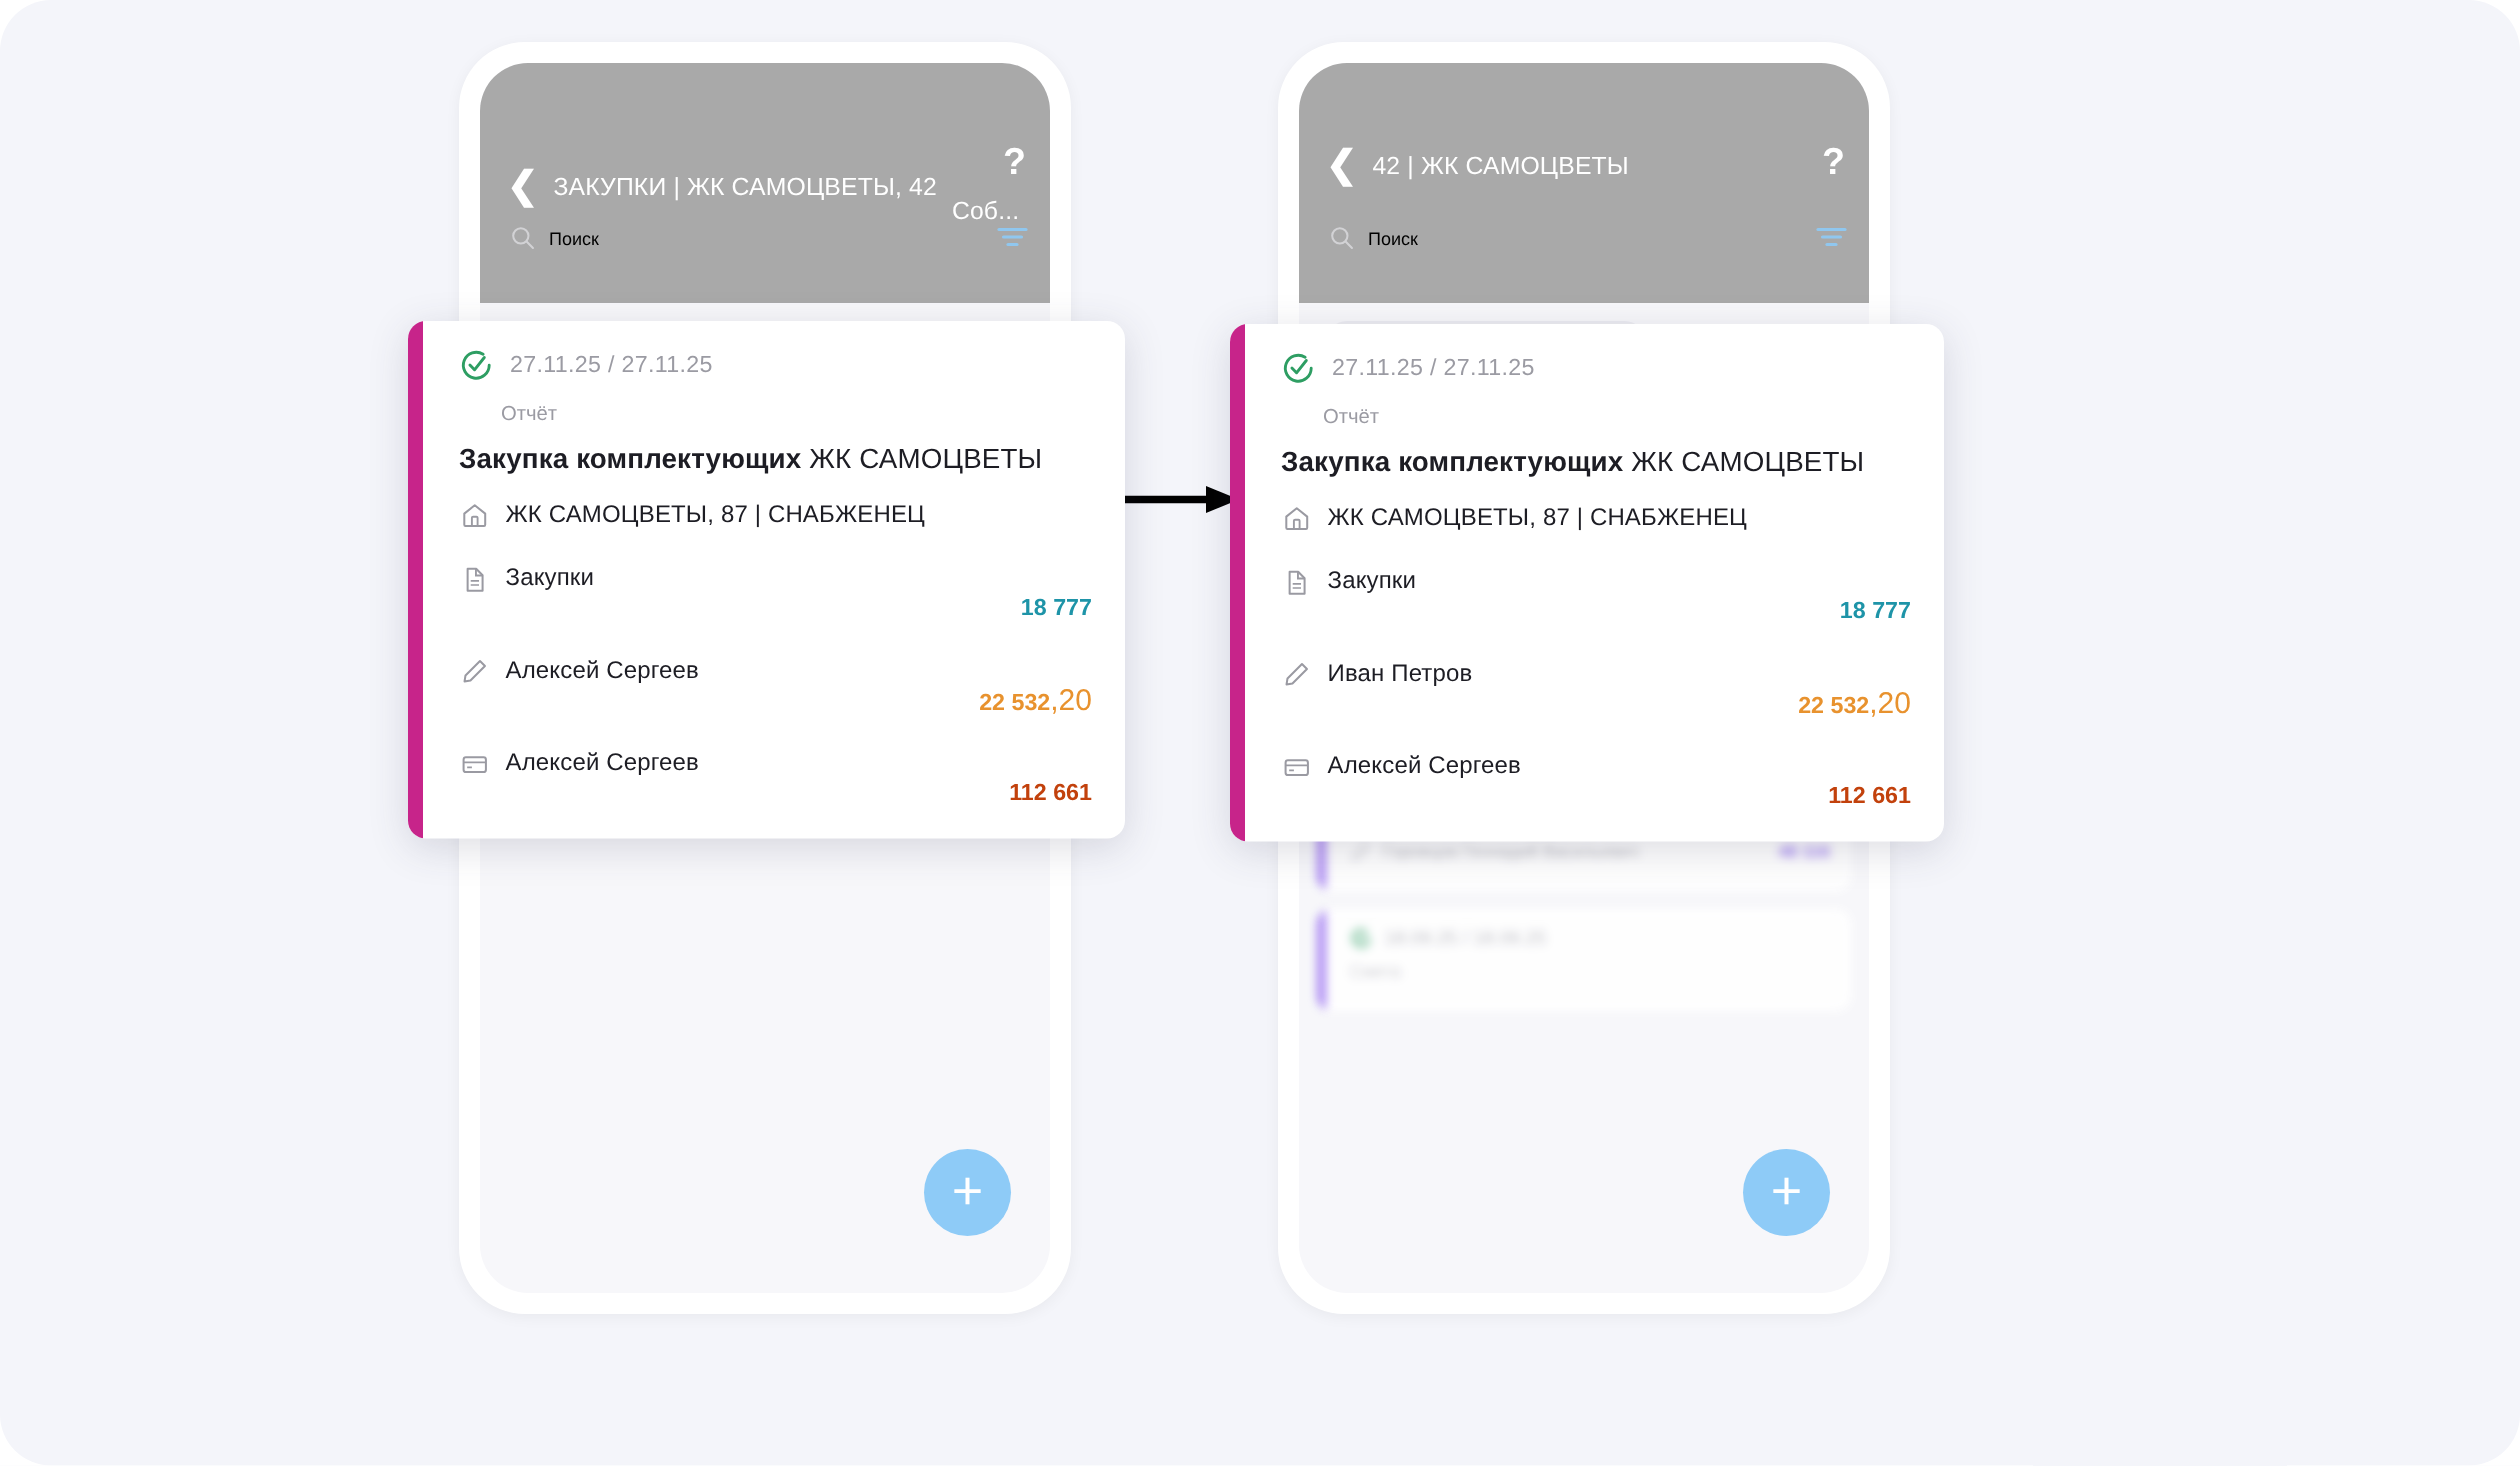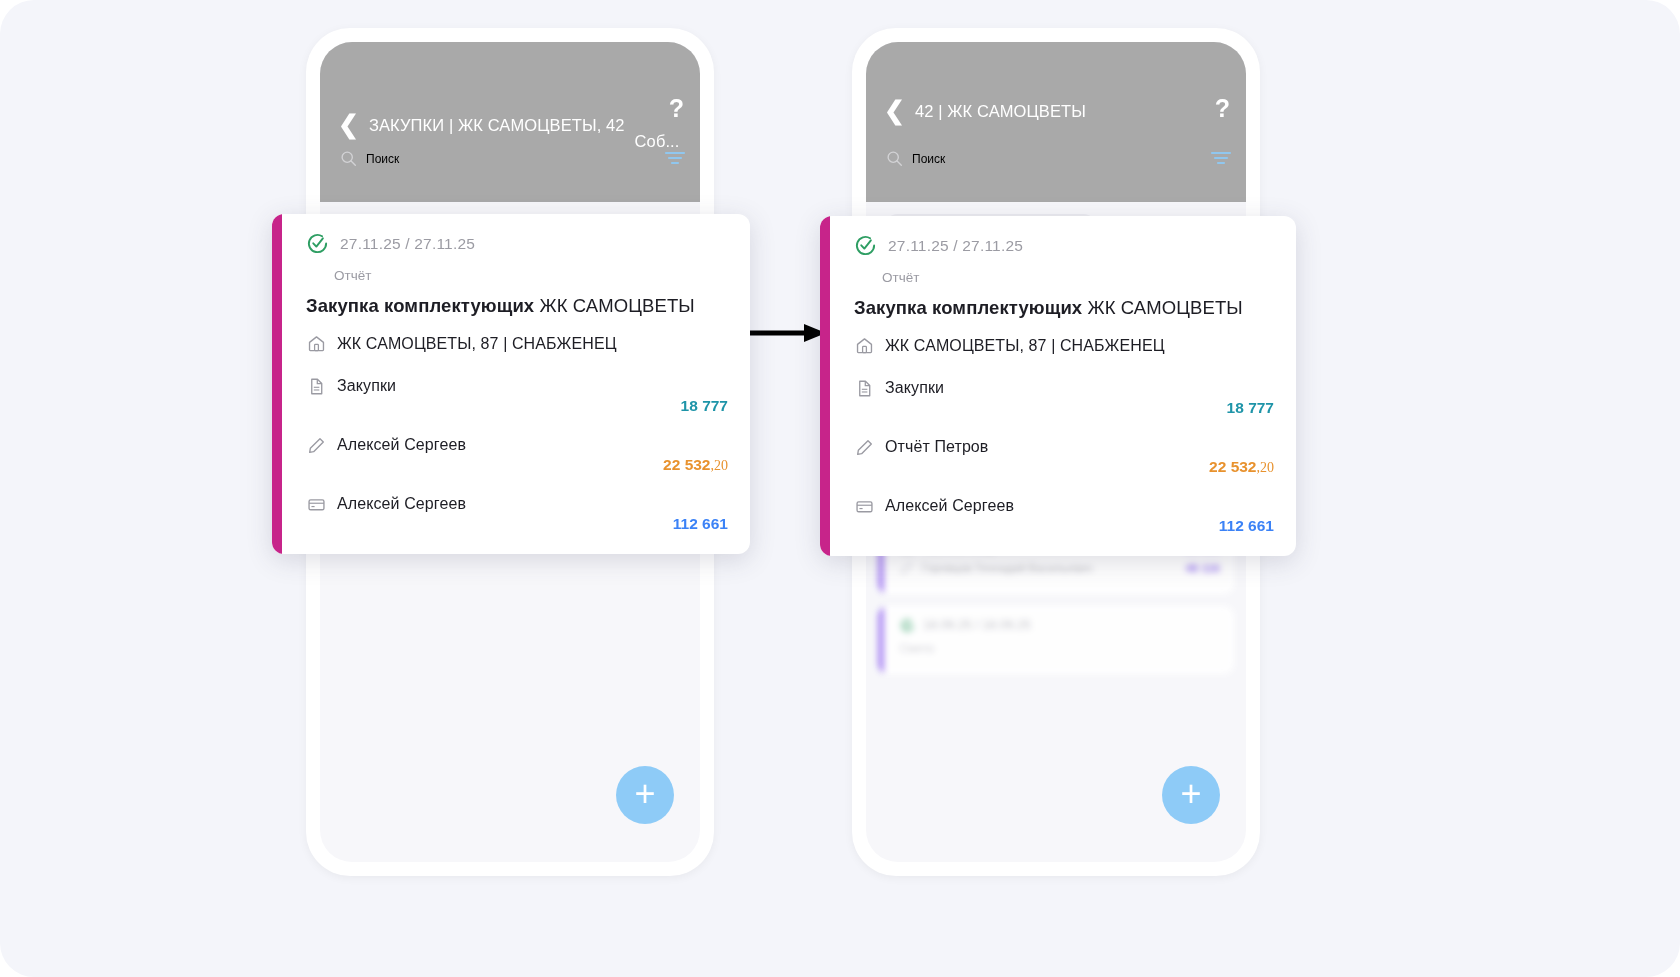--- a/index.html
+++ b/index.html
@@ -148,22 +148,22 @@
   .hl-rows { position: relative; }
   .hl-row {
     display: flex; align-items: center; gap: 11px;
     min-height: 25px; margin-bottom: 1px;
   }
   .hl-ico { flex: 0 0 20px; display: flex; align-items: center; justify-content: center; }
   .hl-txt { font-size: 16px; color: #1d1d24; letter-spacing: .1px; flex: 1 1 auto; }
   .hl-amt { font-size: 15.5px; font-weight: 700; white-space: nowrap; margin-top: 40px; }
   .amt-teal   { color: #1e94a8; }
   .amt-orange { color: #e8922e; }
-  .amt-pink   { color: #3b82f6; }
-  .amt-dec { font-weight: 400; font-size: 14px; font-family: Liberation Serif, serif; }
+  .amt-pink   { color: #c2410c; }
+  .amt-dec { font-weight: 400; font-size: 20px; }
 
   
   #arrow { position: absolute; left: 742px; top: 323px; width: 86px; height: 20px; }
 
   .gi { display:block; }
 </style>
 </head>
 <body>
 
 <div id="canvas">
@@ -454,21 +454,21 @@
           </span>
           <span class="hl-txt">Закупки</span>
           <span class="hl-amt amt-teal">18 777</span>
         </div>
         <div class="hl-row">
           <span class="hl-ico">
             <svg class="gi" width="19" height="19" viewBox="0 0 24 24" fill="none">
               <path d="M16.4 3.4 L20.6 7.6 L8.4 19.8 L3.4 20.6 L4.2 15.6 Z" stroke="#9a9aa2" stroke-width="1.7" stroke-linejoin="round"></path>
             </svg>
           </span>
-          <span class="hl-txt">Отчёт Петров</span>
+          <span class="hl-txt">Иван Петров</span>
           <span class="hl-amt amt-orange">22 532<span class="amt-dec">,20</span></span>
         </div>
         <div class="hl-row">
           <span class="hl-ico">
             <svg class="gi" width="19" height="19" viewBox="0 0 24 24" fill="none">
               <rect x="2.6" y="6.2" width="18.8" height="12.4" rx="2" stroke="#9a9aa2" stroke-width="1.7"></rect>
               <line x1="2.6" y1="10.4" x2="21.4" y2="10.4" stroke="#9a9aa2" stroke-width="1.5"></line>
               <line x1="5.6" y1="14.6" x2="9.6" y2="14.6" stroke="#9a9aa2" stroke-width="1.5"></line>
             </svg>
           </span>

